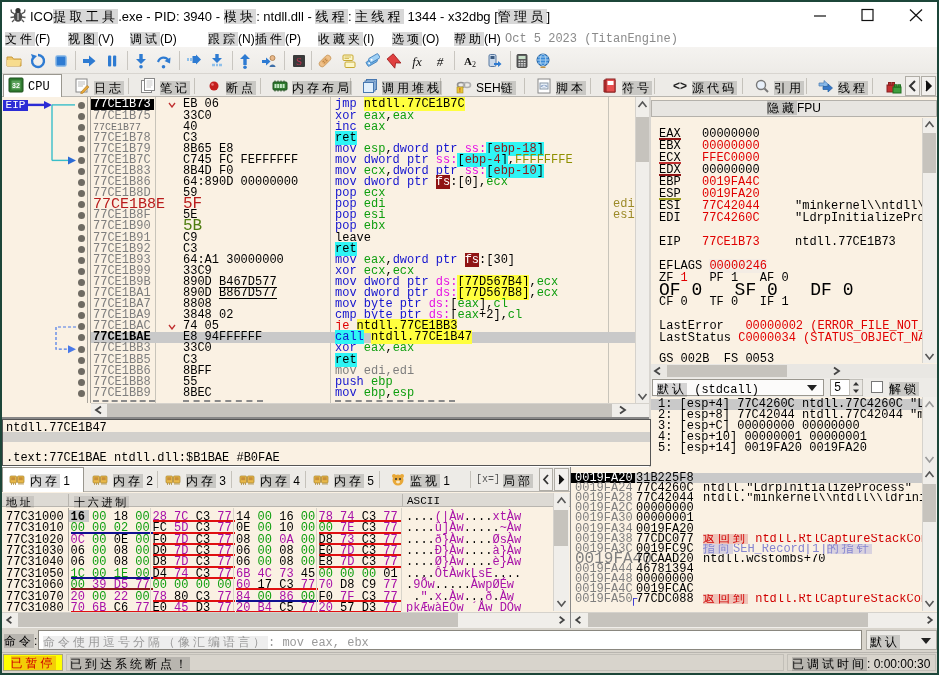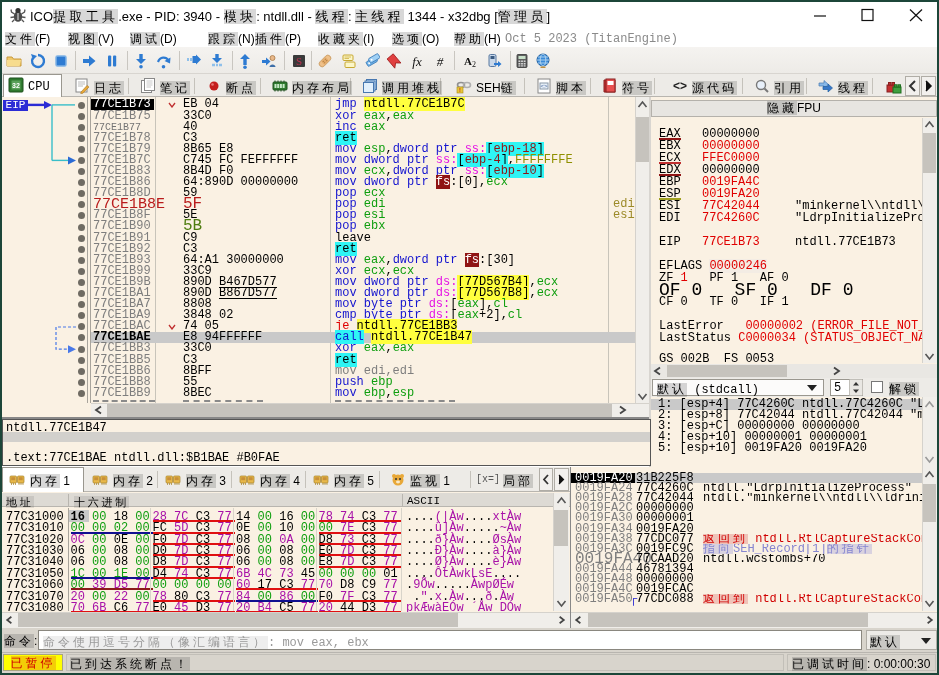--- a/index.html
+++ b/index.html
@@ -283,21 +283,21 @@
 <div class="abs" style="left:87px;top:97px;width:1px;height:306px;background:#A8A49C"></div>
 <div class="abs" style="left:90px;top:97px;width:1px;height:306px;background:#A8A49C"></div>
 <div class="abs" style="left:155px;top:97px;width:1px;height:306px;background:#C8C4BA"></div>
 <div class="abs" style="left:330px;top:97px;width:1px;height:306px;background:#C8C4BA"></div>
 <div class="abs" style="left:608px;top:97px;width:1px;height:306px;background:#C8C4BA"></div>
 <div class="abs" style="left:91px;top:332.3px;width:544px;height:11.09px;background:#C9C9C9"></div>
 <div class="abs mono" style="left:91px;top:99.4px;width:63px;height:11.09px;background:#000;color:#fff;font-size:12px;line-height:11.09px;padding-left:2px">77CE1B73</div>
 <svg class="abs" style="left:168px;top:102.4px" width="8" height="6" viewBox="0 0 8 6">
     <path d="M1 1 L4 5 L7 1" fill="none" stroke="#C03030" stroke-width="1.3"></path>
   </svg>
-<div class="abs mono" style="left:183px;top:99.4px;font-size:12px;line-height:11.09px;color:#000;white-space:pre">EB 04</div>
+<div class="abs mono" style="left:183px;top:99.4px;font-size:12px;line-height:11.09px;color:#000;white-space:pre">EB 06</div>
 <div class="abs mono" style="left:335px;top:99.4px;font-size:12px;line-height:11.09px;color:#000;white-space:pre"><span class="nv">jmp</span> <span class="yb">ntdll.77CE1B7C</span></div>
 <div class="abs mono" style="left:93px;top:110.5px;font-size:12px;line-height:11.09px;color:#7E7E7E">77CE1B75</div>
 <div class="abs mono" style="left:183px;top:110.5px;font-size:12px;line-height:11.09px;color:#000;white-space:pre">33C0</div>
 <div class="abs mono" style="left:335px;top:110.5px;font-size:12px;line-height:11.09px;color:#000;white-space:pre"><span class="nv">xor</span> <span class="gr">eax</span>,<span class="gr">eax</span></div>
 <div class="abs mono" style="left:93px;top:121.6px;font-size:10px;line-height:11.09px;color:#737373">77CE1B77</div>
 <div class="abs mono" style="left:183px;top:121.6px;font-size:12px;line-height:11.09px;color:#000;white-space:pre">40</div>
 <div class="abs mono" style="left:335px;top:121.6px;font-size:12px;line-height:11.09px;color:#000;white-space:pre"><span class="nv">inc</span> <span class="gr">eax</span></div>
 <div class="abs mono" style="left:93px;top:132.7px;font-size:12px;line-height:11.09px;color:#7E7E7E">77CE1B78</div>
 <div class="abs mono" style="left:183px;top:132.7px;font-size:12px;line-height:11.09px;color:#000;white-space:pre">C3</div>
 <div class="abs mono" style="left:335px;top:132.7px;font-size:12px;line-height:11.09px;color:#000;white-space:pre"><span class="cb">ret</span> </div>
@@ -505,21 +505,21 @@
     <path d="M4 10.5 L7 14 L10 10.5 Z" fill="#333"></path>
   </svg>
 <div class="abs" style="left:871px;top:381px;width:12px;height:12px;background:#fff;border:1px solid #777"></div>
 <div class="abs" style="left:889px;top:381px;font-size:12px"><span class="k">解锁</span></div>
 <div class="abs" style="left:651px;top:397px;width:286px;height:70px;background:#FAF1E3"></div>
 <div class="abs" style="left:651px;top:399px;width:271px;height:11px;background:#C9C9C9"></div>
 <div class="abs mono" style="left:658px;top:398.5px;font-size:12px;line-height:11.1px;white-space:pre">1: [esp+4] 77C4260C ntdll.77C4260C "L</div>
 <div class="abs mono" style="left:658px;top:409.6px;font-size:12px;line-height:11.1px;white-space:pre">2: [esp+8] 77C42044 ntdll.77C42044 "m</div>
 <div class="abs mono" style="left:658px;top:420.7px;font-size:12px;line-height:11.1px;white-space:pre">3: [esp+C] 00000000 00000000</div>
 <div class="abs mono" style="left:658px;top:431.8px;font-size:12px;line-height:11.1px;white-space:pre">4: [esp+10] 00000001 00000001</div>
-<div class="abs mono" style="left:658px;top:442.9px;font-size:12px;line-height:11.1px;white-space:pre">5: [esp+10] 0019FA20 0019FA20</div>
+<div class="abs mono" style="left:658px;top:442.9px;font-size:12px;line-height:11.1px;white-space:pre">5: [esp+14] 0019FA20 0019FA20</div>
 <div class="abs" style="left:922px;top:397px;width:15px;height:70px;background:#F0EEEA;border-left:1px solid #D5D2CC"></div>
 <svg class="abs" style="left:922px;top:399px" width="15" height="12" viewBox="0 0 15 12">
     <path d="M3.5 8 L7.5 3 L11.5 8" fill="none" stroke="#999" stroke-width="1.6"></path>
   </svg>
 <svg class="abs" style="left:922px;top:453px" width="15" height="12" viewBox="0 0 15 12">
     <path d="M3.5 4 L7.5 9 L11.5 4" fill="none" stroke="#999" stroke-width="1.6"></path>
   </svg>
 <div class="abs" style="left:649px;top:97px;width:2px;height:370px;background:#D8D5D0"></div>
 <div class="abs" style="left:2px;top:419px;width:649px;height:47px;background:#FAF1E3;border:1px solid #555"></div>
 <div class="abs mono" style="left:6px;top:421px;font-size:12px">ntdll.77CE1B47</div>
@@ -673,21 +673,21 @@
 <div class="abs mono" style="left:318.5px;top:591.5px;font-size:12px;line-height:11.35px;white-space:pre"><span style="color:#000">F0</span> <span style="color:#A811A8">7F</span> <span style="color:#000">C3</span> <span style="color:#A811A8">77</span></div>
 <div class="abs" style="left:318.5px;top:599.8px;width:82px;height:2px;background:#E01010"></div>
 <div class="abs mono" style="left:406px;top:591.5px;font-size:12px;line-height:11.35px;white-space:pre"><span style="color:#000"> </span><span style="color:#000">.</span><span style="color:#A811A8">"</span><span style="color:#000">.</span><span style="color:#A811A8">x</span><span style="color:#000">.</span><span style="color:#A811A8">À</span><span style="color:#A811A8">w</span><span style="color:#000">.</span><span style="color:#000">.</span><span style="color:#000">.</span><span style="color:#A811A8">ð</span><span style="color:#000">.</span><span style="color:#A811A8">À</span><span style="color:#A811A8">w</span></div>
 <div class="abs mono" style="left:6px;top:602.8px;font-size:12px;line-height:11.35px">77C31080</div>
 <div class="abs mono" style="left:70.5px;top:602.8px;font-size:12px;line-height:11.35px;white-space:pre"><span style="color:#A811A8">70</span> <span style="color:#A811A8">6B</span> <span style="color:#000">C6</span> <span style="color:#A811A8">77</span></div>
 <div class="abs" style="left:70.5px;top:611.1px;width:82px;height:2px;background:#E01010"></div>
 <div class="abs mono" style="left:152.5px;top:602.8px;font-size:12px;line-height:11.35px;white-space:pre"><span style="color:#000">E0</span> <span style="color:#A811A8">45</span> <span style="color:#000">D3</span> <span style="color:#A811A8">77</span></div>
 <div class="abs" style="left:152.5px;top:611.1px;width:82px;height:2px;background:#E01010"></div>
 <div class="abs mono" style="left:236px;top:602.8px;font-size:12px;line-height:11.35px;white-space:pre"><span style="color:#A811A8">20</span> <span style="color:#A811A8">B4</span> <span style="color:#000">C5</span> <span style="color:#A811A8">77</span></div>
 <div class="abs" style="left:236px;top:611.1px;width:82px;height:2px;background:#E01010"></div>
-<div class="abs mono" style="left:318.5px;top:602.8px;font-size:12px;line-height:11.35px;white-space:pre"><span style="color:#A811A8">20</span> <span style="color:#000">44</span> <span style="color:#000">D3</span> <span style="color:#A811A8">77</span></div>
+<div class="abs mono" style="left:318.5px;top:602.8px;font-size:12px;line-height:11.35px;white-space:pre"><span style="color:#A811A8">20</span> <span style="color:#000">57</span> <span style="color:#000">D3</span> <span style="color:#A811A8">77</span></div>
 <div class="abs" style="left:318.5px;top:611.1px;width:82px;height:2px;background:#E01010"></div>
 <div class="abs mono" style="left:406px;top:602.8px;font-size:12px;line-height:11.35px;white-space:pre"><span style="color:#A811A8">p</span><span style="color:#A811A8">k</span><span style="color:#A811A8">Æ</span><span style="color:#A811A8">w</span><span style="color:#A811A8">à</span><span style="color:#A811A8">E</span><span style="color:#A811A8">Ó</span><span style="color:#A811A8">w</span><span style="color:#000"> </span><span style="color:#A811A8">´</span><span style="color:#A811A8">Å</span><span style="color:#A811A8">w</span><span style="color:#000"> </span><span style="color:#A811A8">D</span><span style="color:#A811A8">Ó</span><span style="color:#A811A8">w</span></div>
 <div class="abs" style="left:149.5px;top:508px;width:1px;height:103px;background:#D8D4CA"></div>
 <div class="abs" style="left:233px;top:508px;width:1px;height:103px;background:#D8D4CA"></div>
 <div class="abs" style="left:315.5px;top:508px;width:1px;height:103px;background:#D8D4CA"></div>
 <div class="abs" style="left:401px;top:508px;width:1px;height:103px;background:#D8D4CA"></div>
 <div class="abs" style="left:67.5px;top:508px;width:1px;height:103px;background:#A8A49C"></div>
 <div class="abs" style="left:553px;top:493px;width:16px;height:118px;background:#F0EEEA;border-left:1px solid #D5D2CC"></div>
 <div class="abs" style="left:554px;top:510px;width:14px;height:36px;background:#C6C3BD"></div>
 <svg class="abs" style="left:554px;top:495px" width="15" height="12" viewBox="0 0 15 12">

